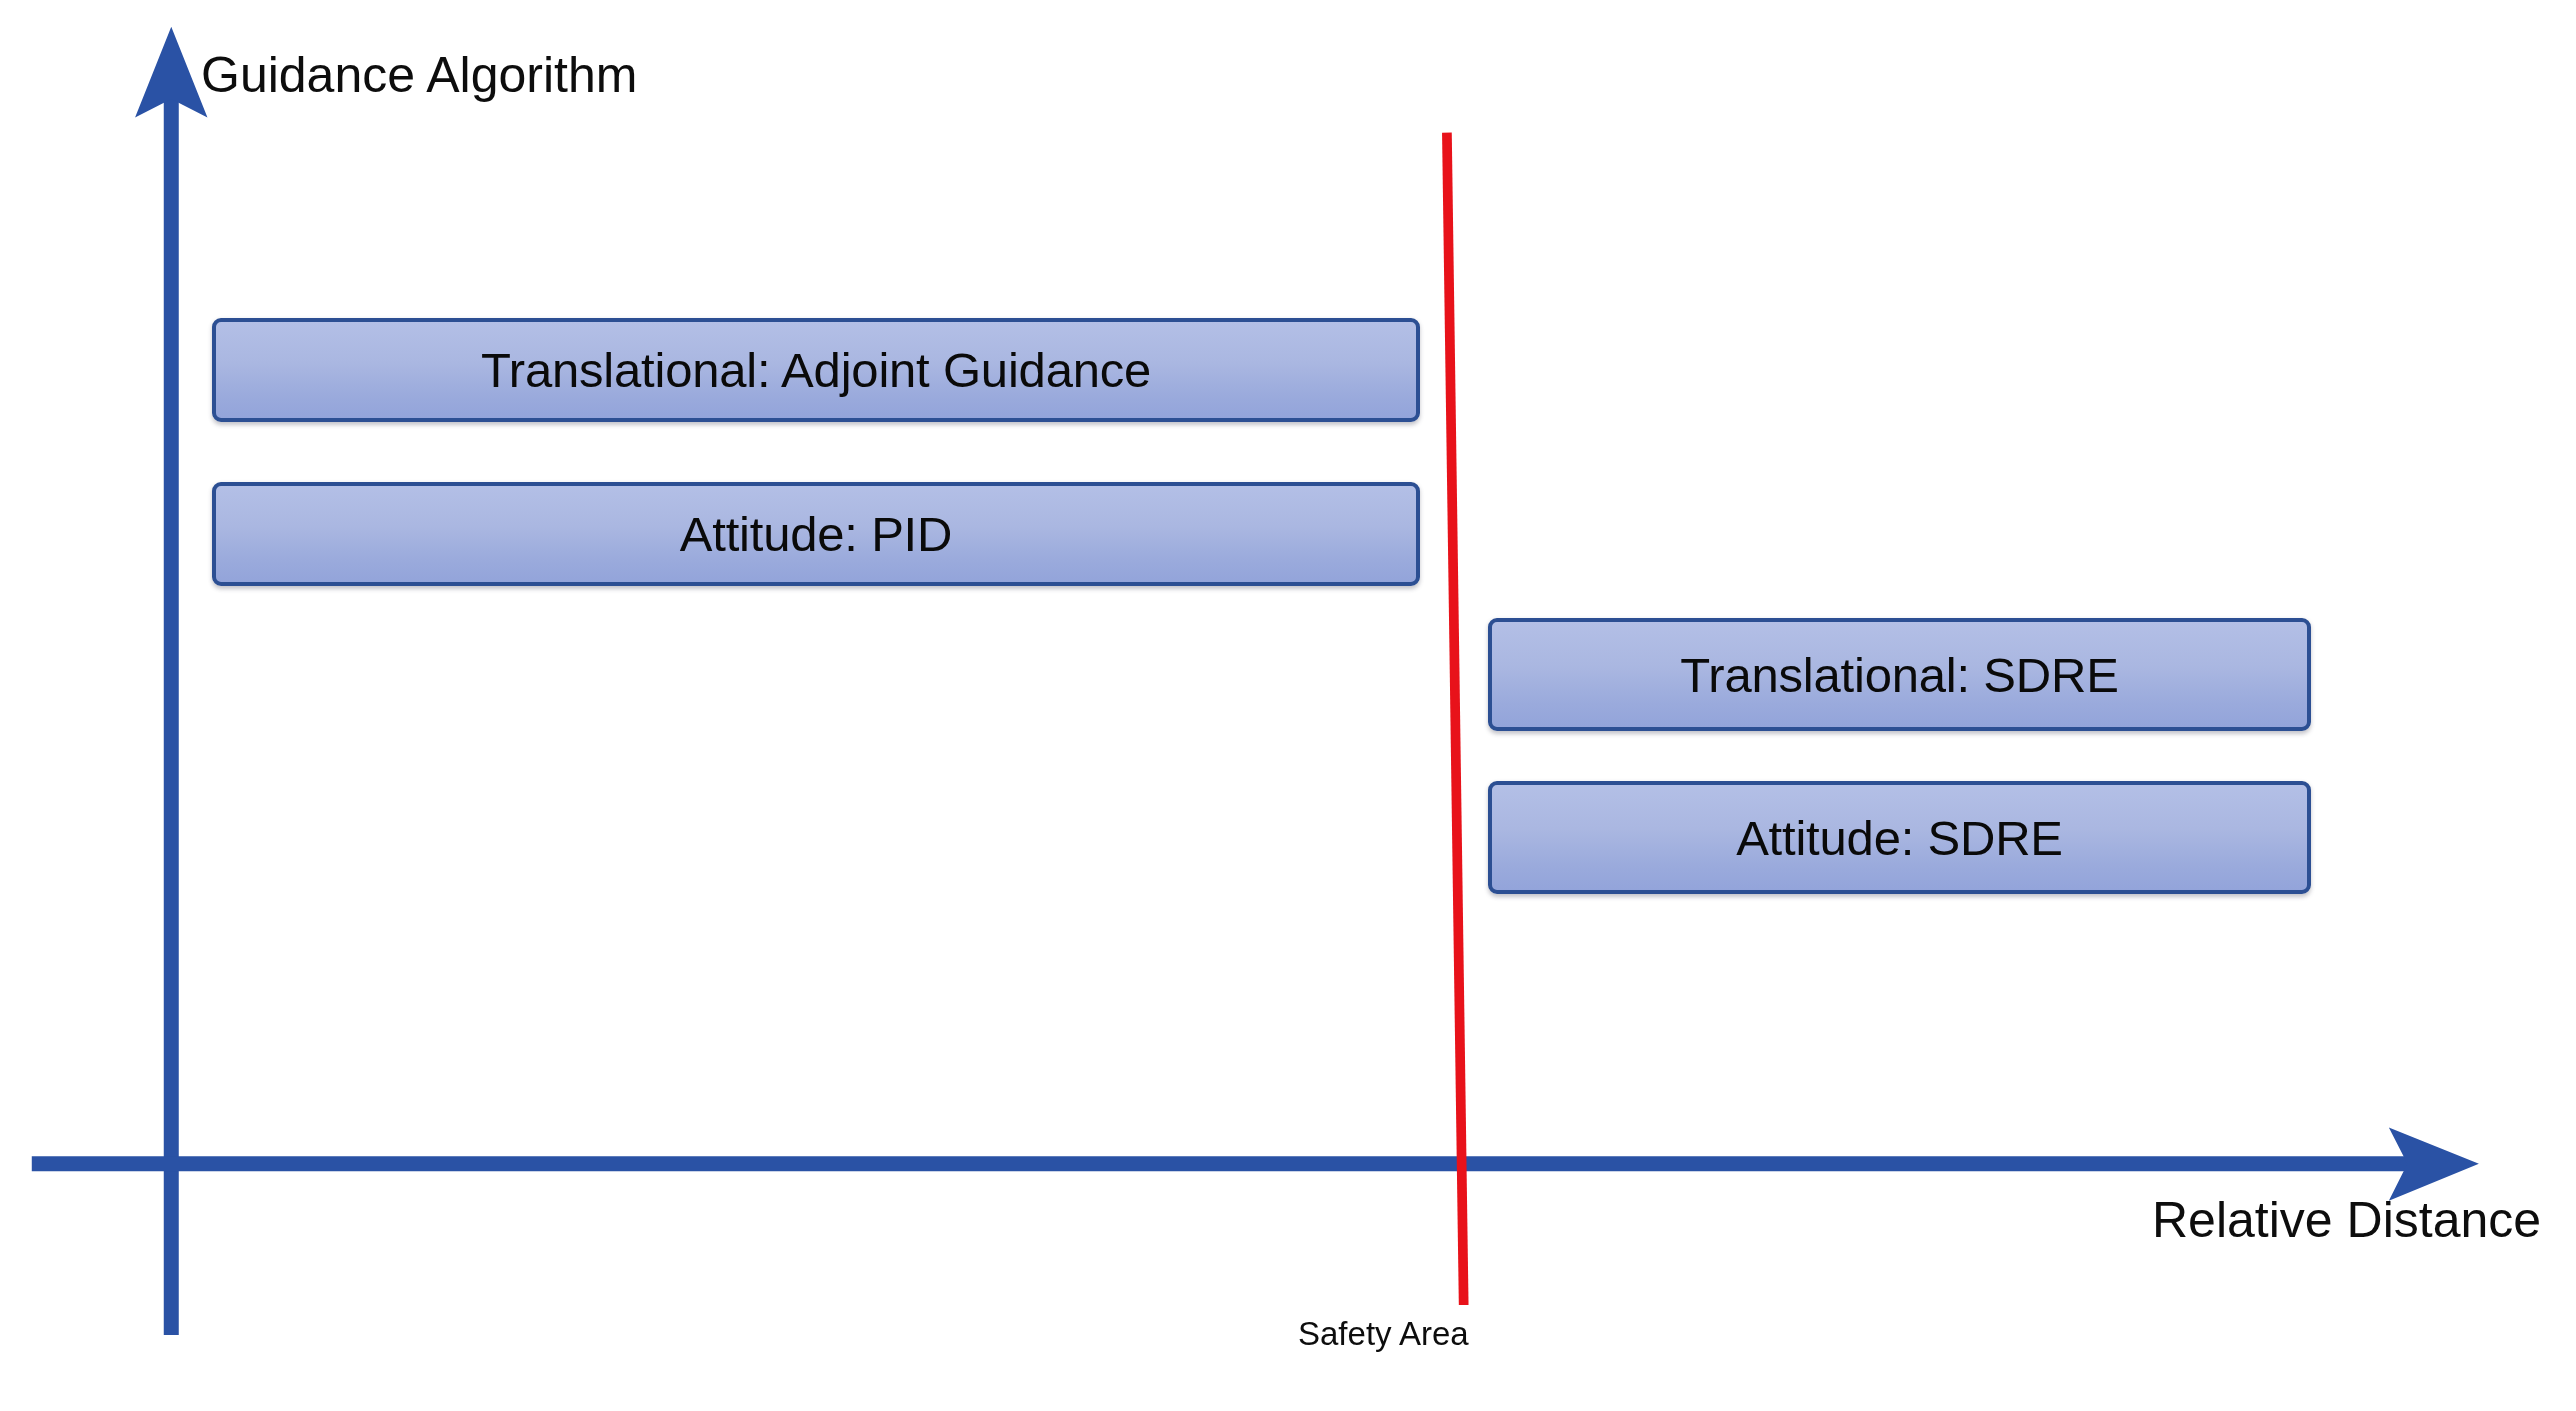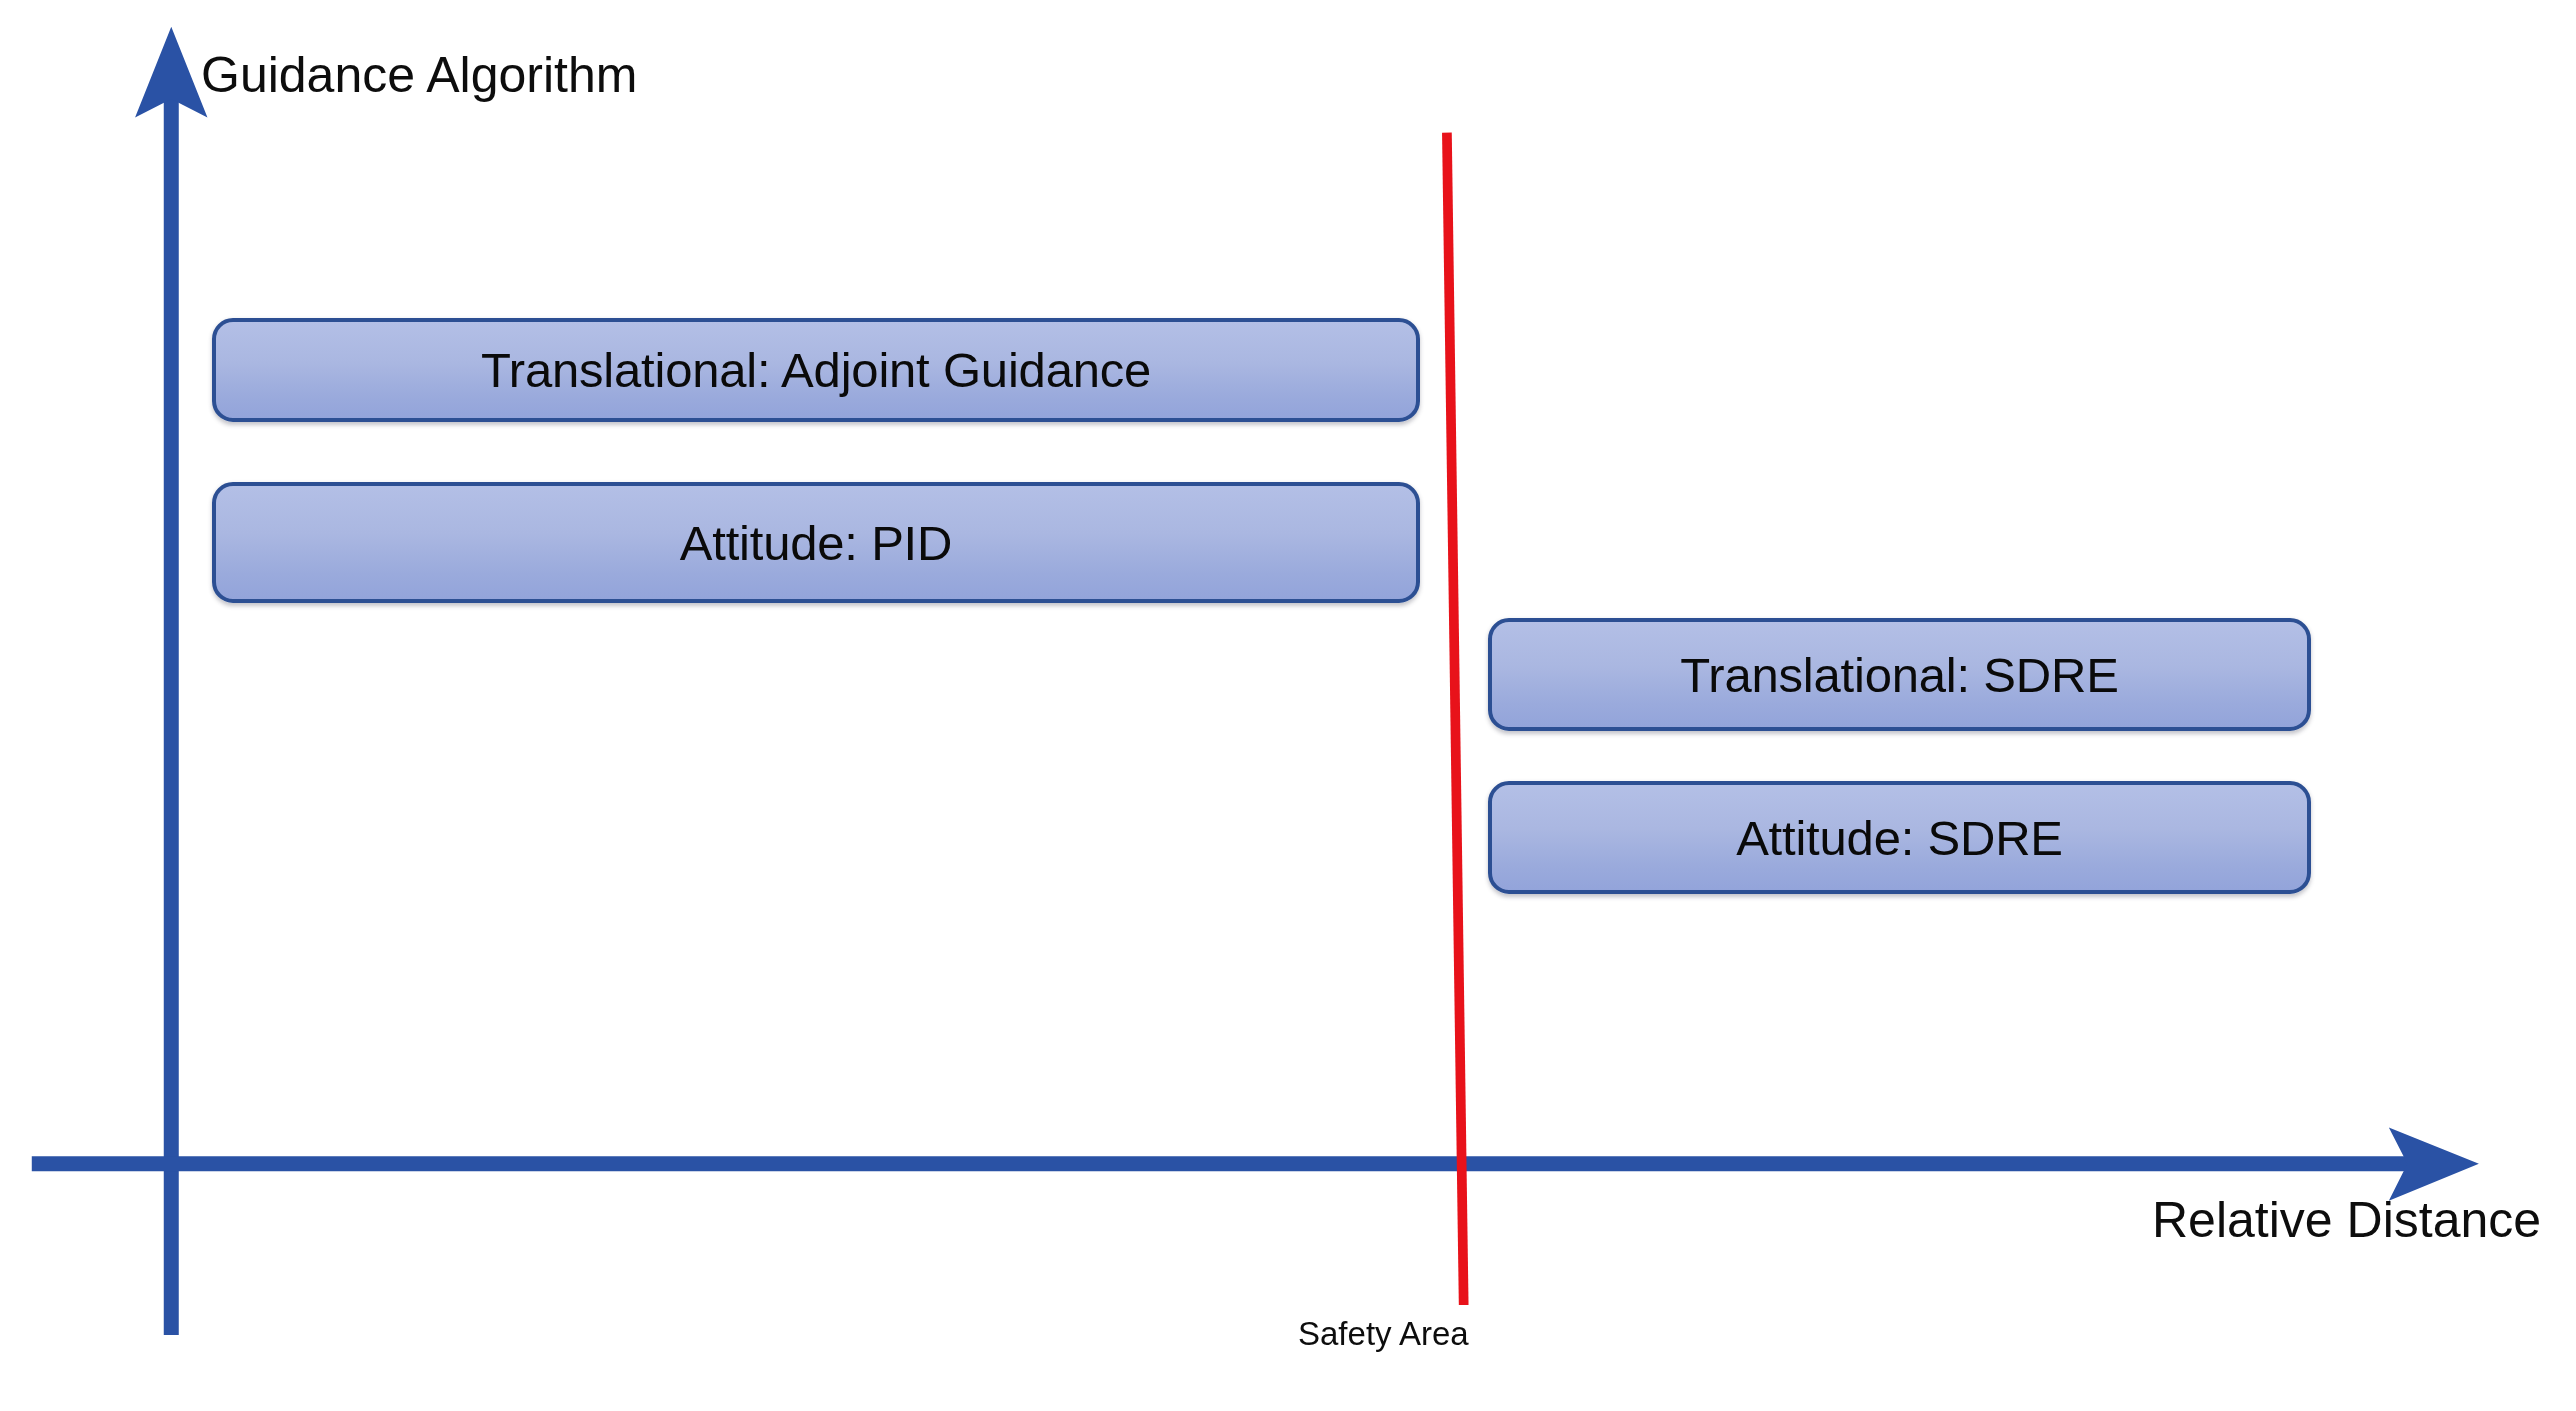--- a/index.html
+++ b/index.html
@@ -61,21 +61,21 @@
     left: 1298px;
     top: 1317px;
     font-size: 33px;
   }
 
   
   .algo-box {
     position: absolute;
     box-sizing: border-box;
     border: 4.4px solid #2c4f93;
-    border-radius: 21px;
+    border-radius: 9px;
     background: linear-gradient(to bottom, #b3bfe6 0%, #aab7e1 42%, #9aaadc 78%, #93a4da 100%);
     display: flex;
     align-items: center;
     justify-content: center;
     box-shadow: 0 2.6px 4.4px rgba(60, 60, 80, 0.30);
   }
 
   .algo-box .algo-text {
     color: #0a0a0a;
     font-family: "Liberation Sans", sans-serif;
@@ -90,21 +90,21 @@
     left: 212px;
     top: 318px;
     width: 1208px;
     height: 104px;
   }
 
   #box-attitude-pid {
     left: 212px;
     top: 482px;
     width: 1208px;
-    height: 121px;
+    height: 104px;
   }
 
   
   #box-translational-sdre {
     left: 1488px;
     top: 618px;
     width: 823px;
     height: 113px;
   }
 

